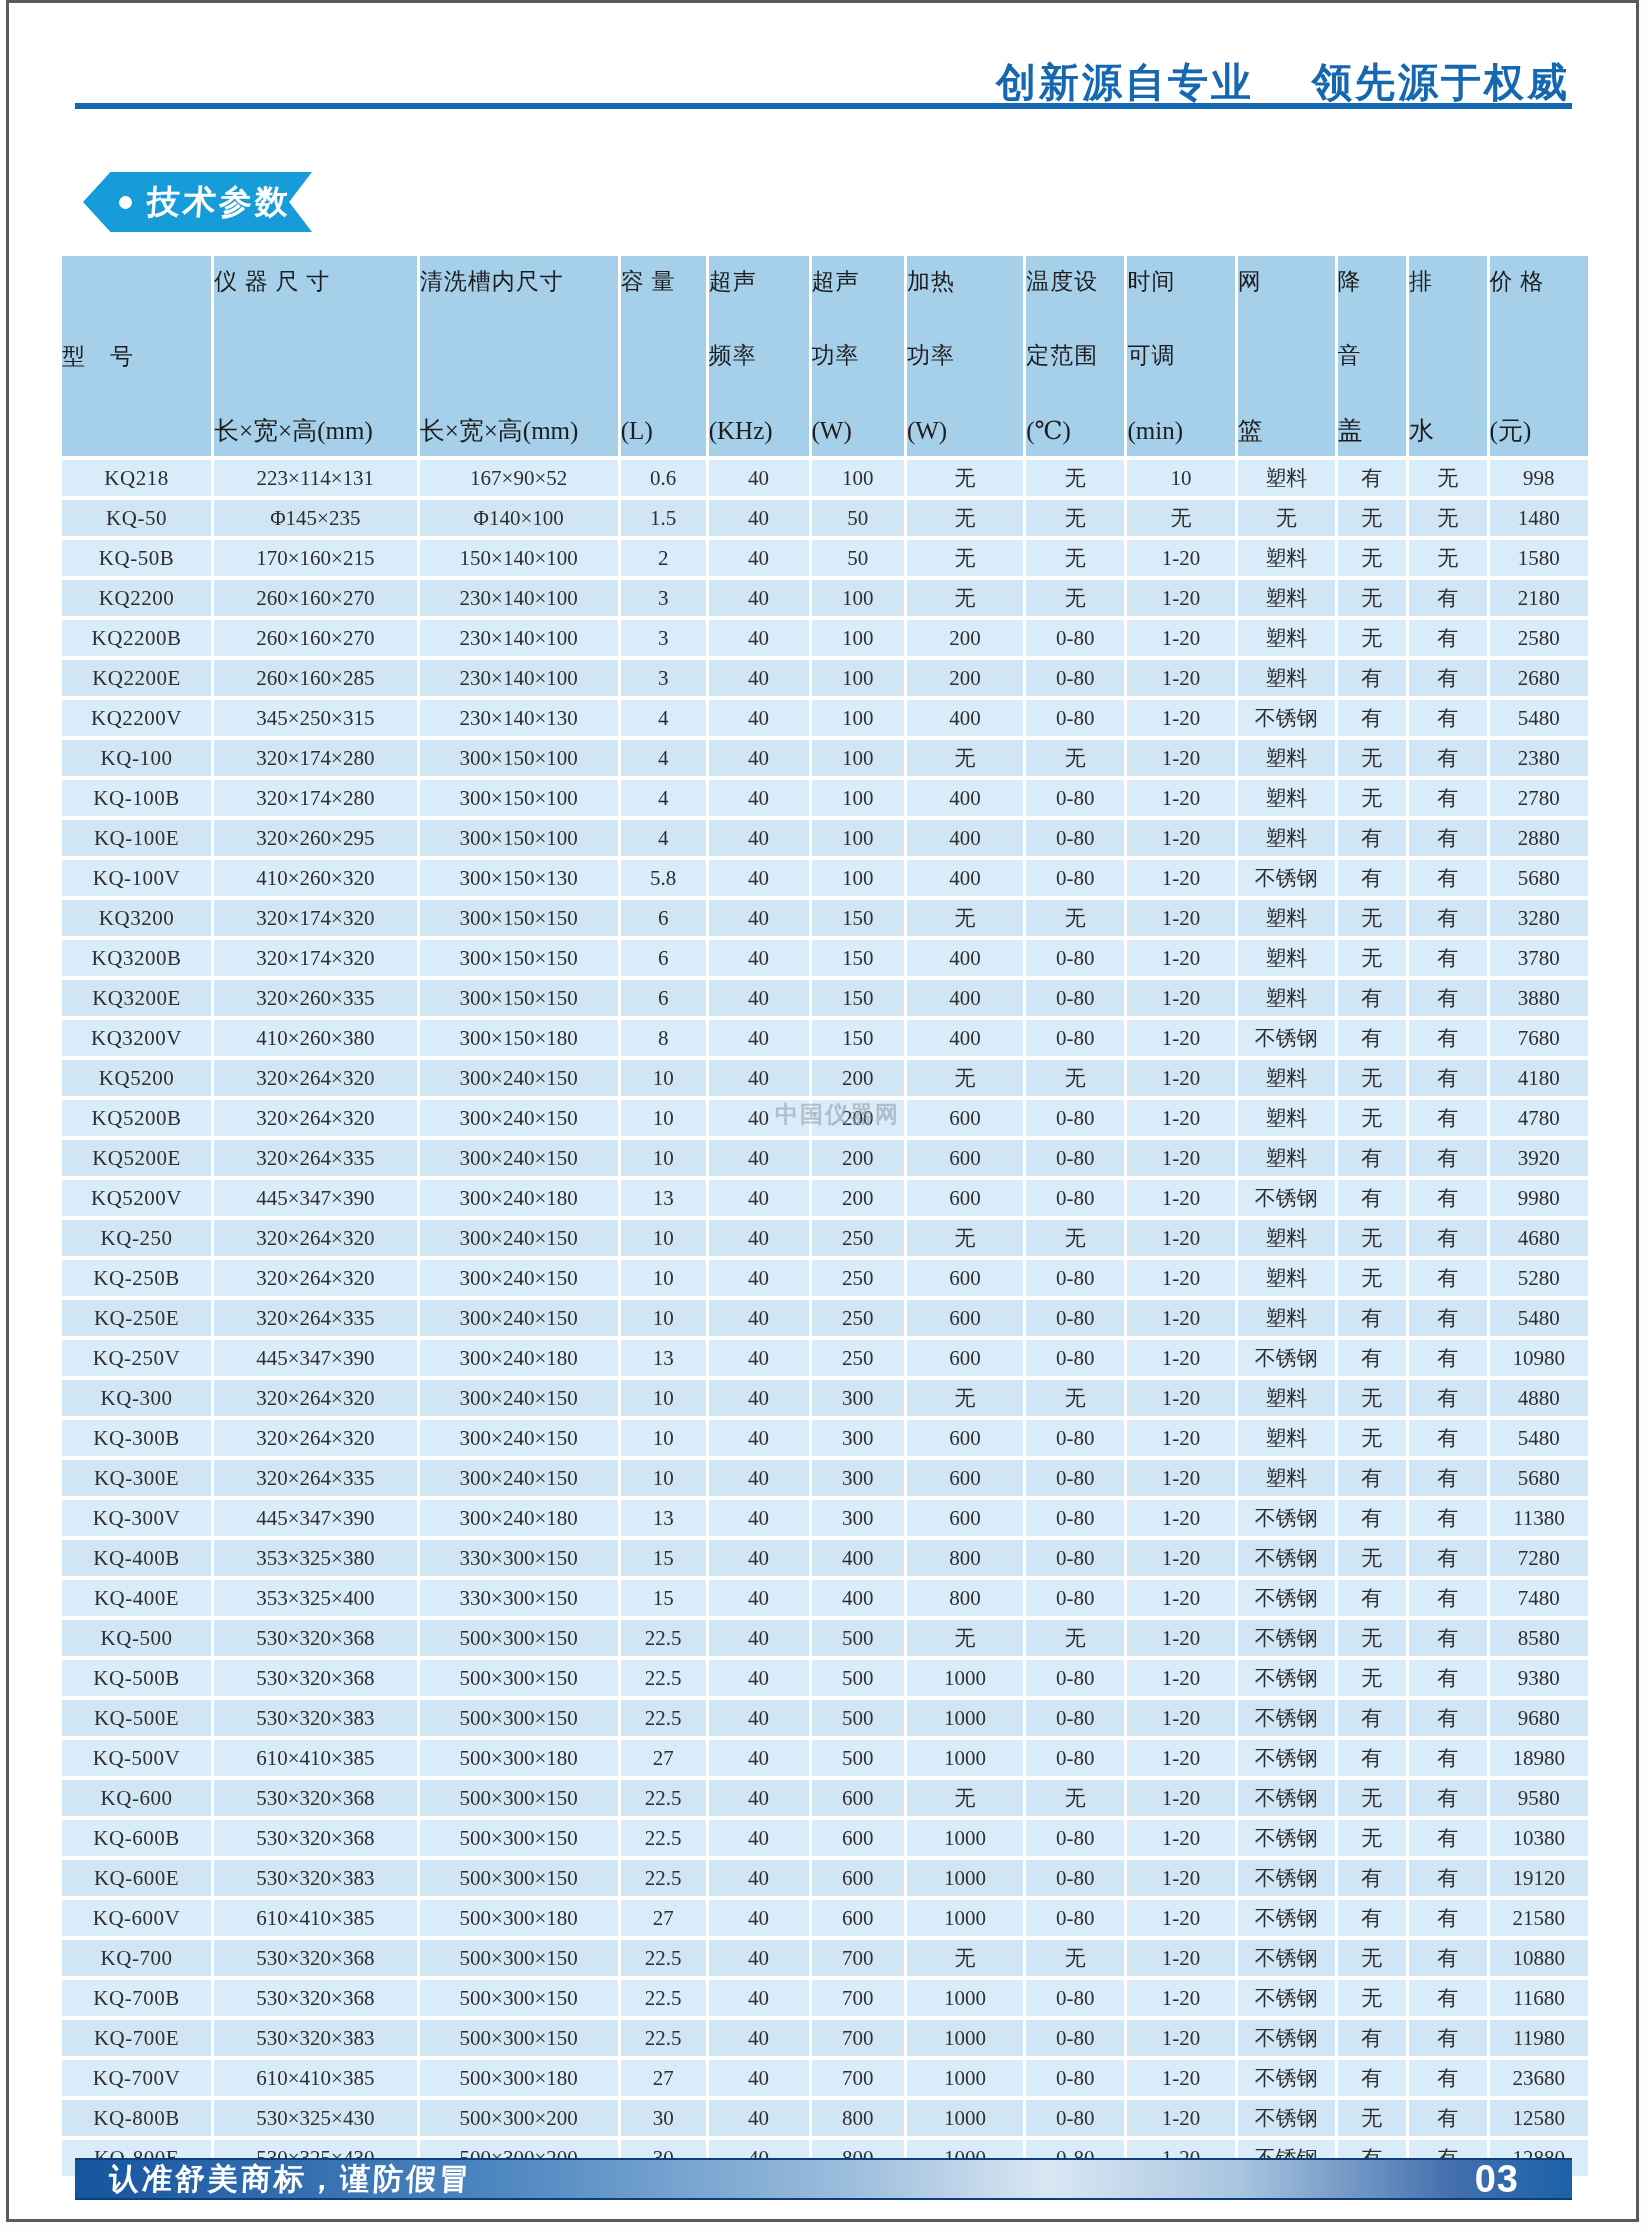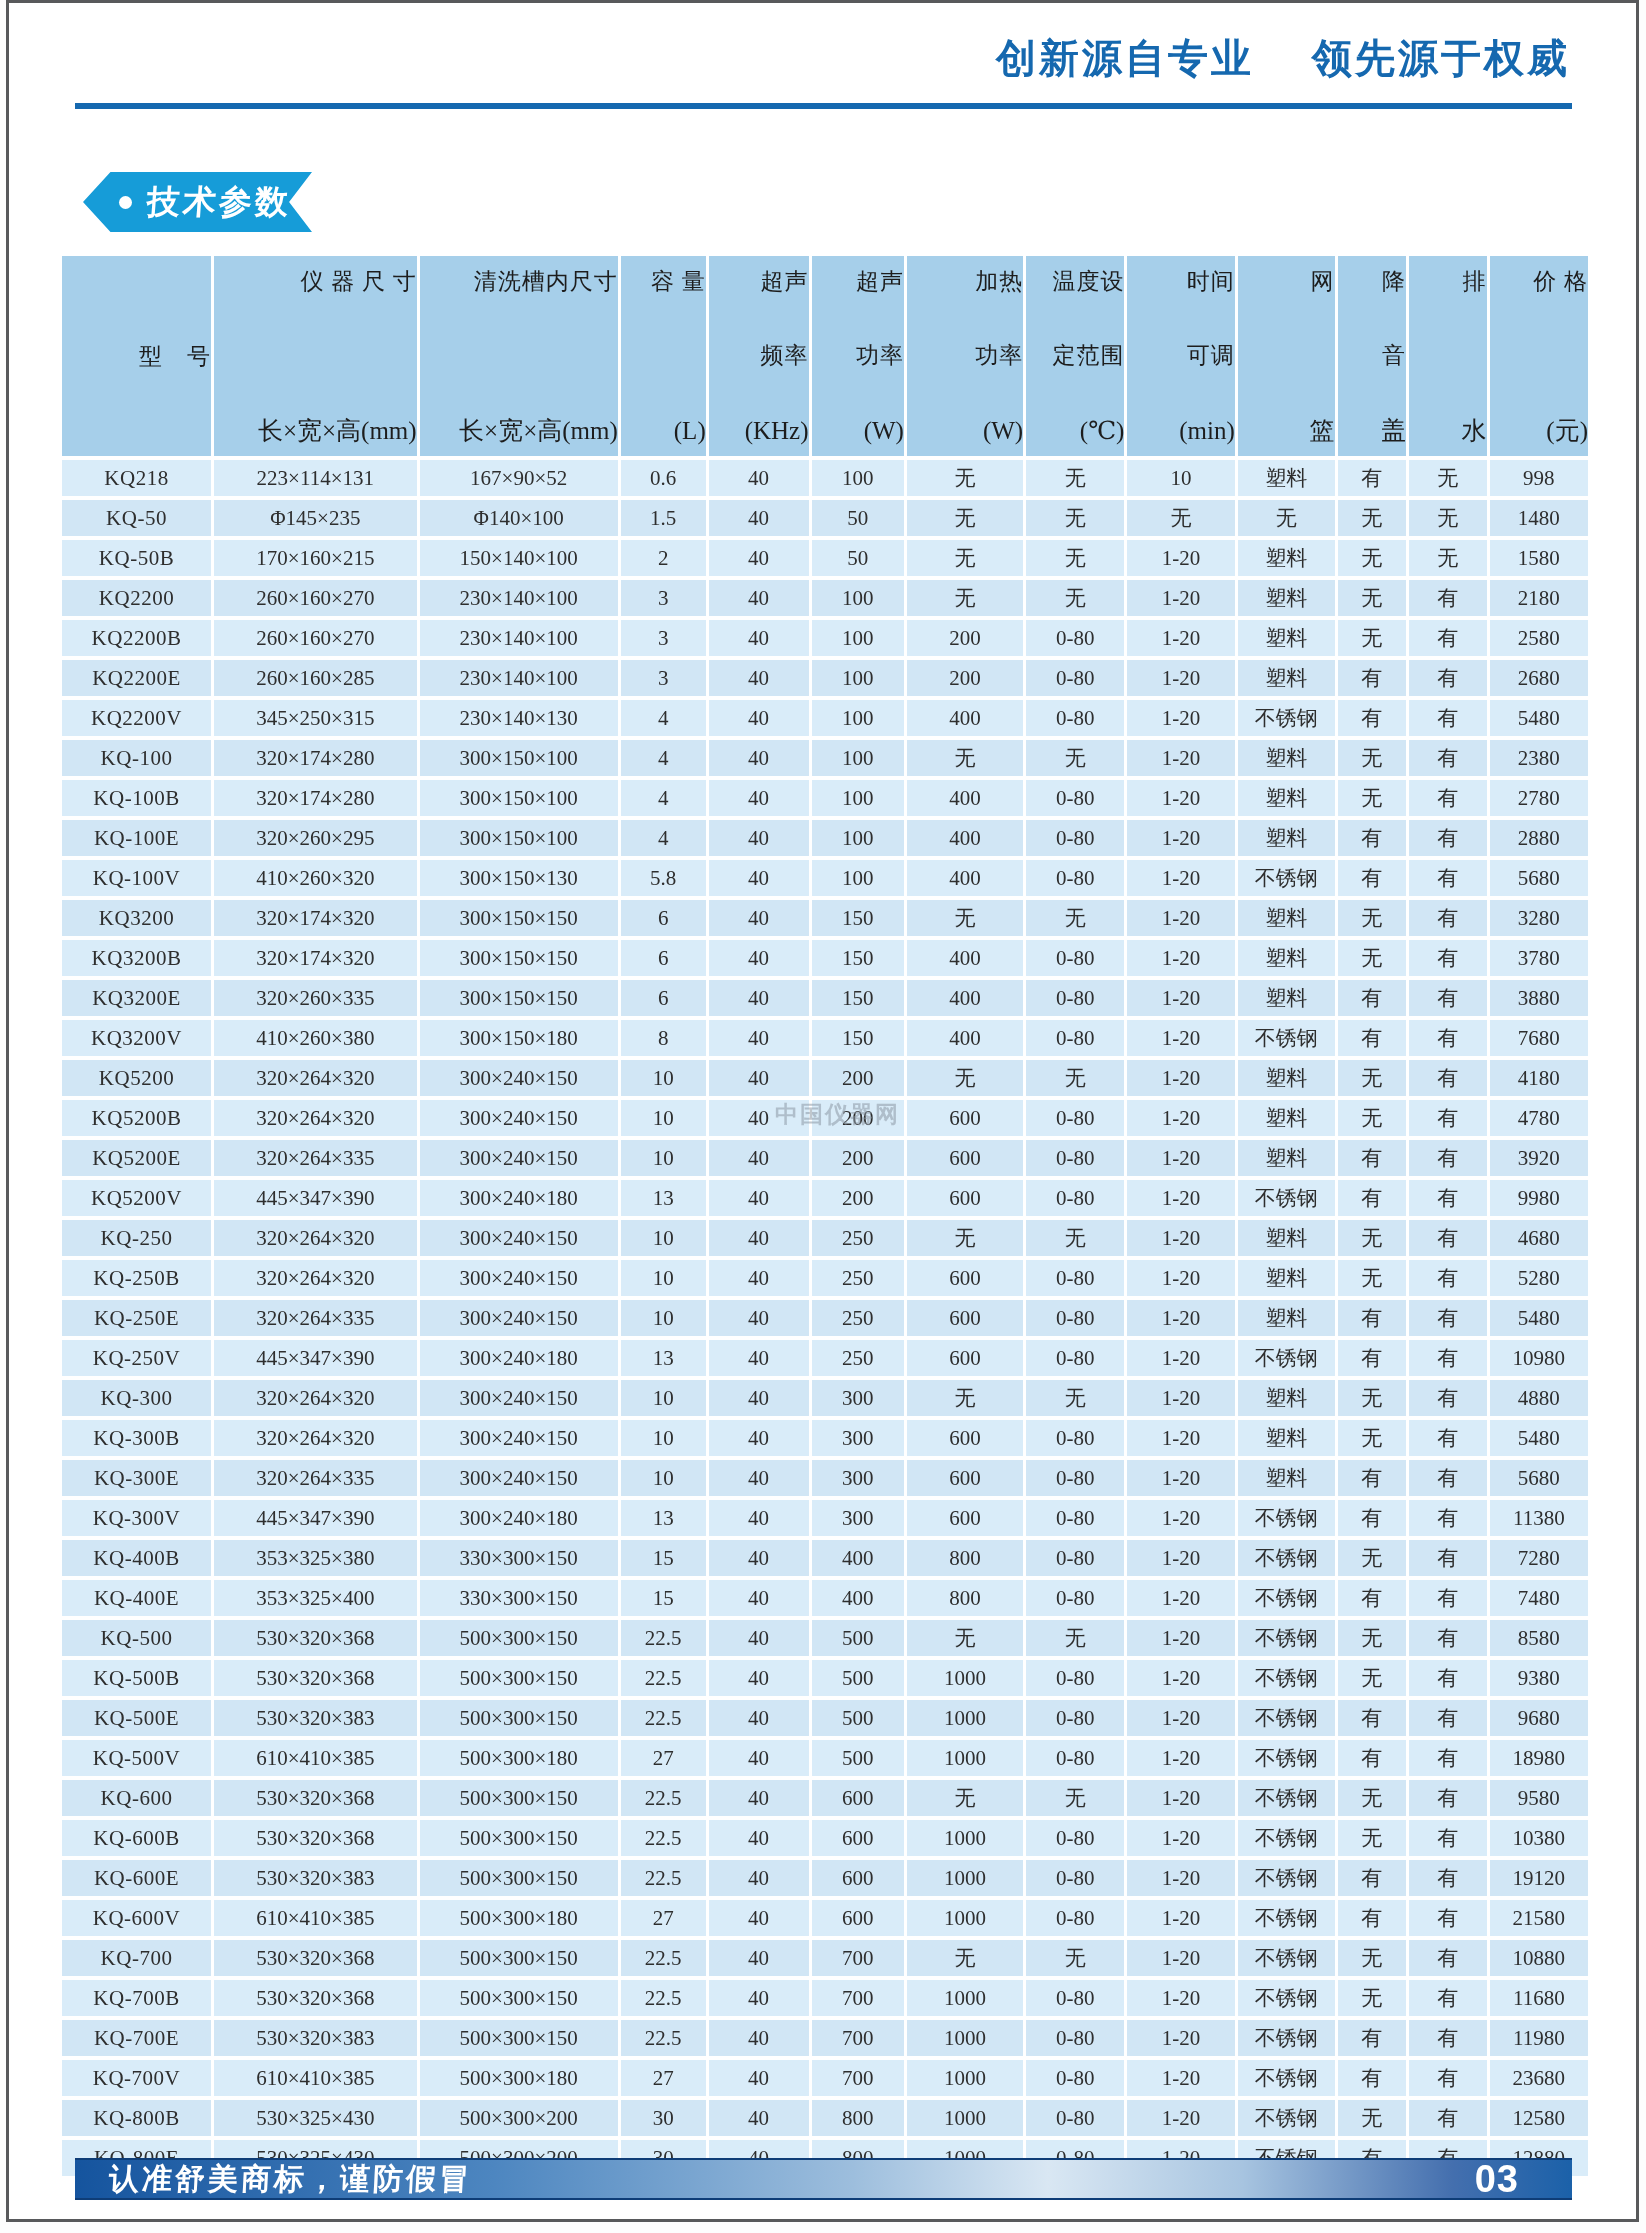--- a/index.html
+++ b/index.html
@@ -6,21 +6,21 @@
   body{
     width:1647px;height:2234px;position:relative;background:#fdfdfd;
     font-family:"Liberation Sans","DejaVu Sans",sans-serif;
   }
   .frame{
     position:absolute;left:6px;top:0;width:1633px;height:2222px;
     border:3px solid #58595b;background:#ffffff;box-sizing:border-box;
   }
   
   .top-slogan{
-    position:absolute;top:28px;right:66px;
+    position:absolute;top:52px;right:66px;
     font-size:40px;font-weight:700;color:#1568af;letter-spacing:3px;
     white-space:nowrap;
   }
   .top-slogan .gap{display:inline-block;width:58px;}
   .top-rule{
     position:absolute;left:66px;right:64px;top:100px;height:6px;background:#1568af;
   }
   
   .ribbon{
     position:absolute;left:74px;top:169px;width:229px;height:60px;
@@ -45,21 +45,21 @@
   }
   col.c1{width:10.0%}col.c2{width:13.6%}col.c3{width:13.3%}col.c4{width:5.7%}
   col.c5{width:6.7%}col.c6{width:6.2%}col.c7{width:7.8%}col.c8{width:6.6%}
   col.c9{width:7.2%}col.c10{width:6.5%}col.c11{width:4.6%}col.c12{width:5.2%}
   col.c13{width:6.6%}
   table.spec th{
     background:#a6cfea;height:111px;padding:0;font-weight:400;color:#1d1d1d;
     vertical-align:middle;
   }
   .thi{height:100%;box-sizing:border-box;display:flex;flex-direction:column;
-       align-items:flex-end;justify-content:space-between;padding:13px 0 12px 0;gap:48px;}
+       align-items:flex-start;justify-content:space-between;padding:13px 0 12px 0;gap:48px;}
   .thi.ctr{justify-content:center;}
   .tl{font-size:23px;line-height:1.12;letter-spacing:1px;white-space:nowrap;}
   .tu{font-size:25px;line-height:1.1;white-space:nowrap;}
   table.spec td{
     height:36px;padding:0;text-align:center;vertical-align:middle;
     font-size:21px;color:#2e2e2e;white-space:nowrap;
   }
   table.spec tbody tr:nth-child(odd) td{background:#d9ecf9;}
   table.spec tbody tr:nth-child(even) td{background:#d1e6f5;}
   td.model{font-size:22px;letter-spacing:0.5px;}

